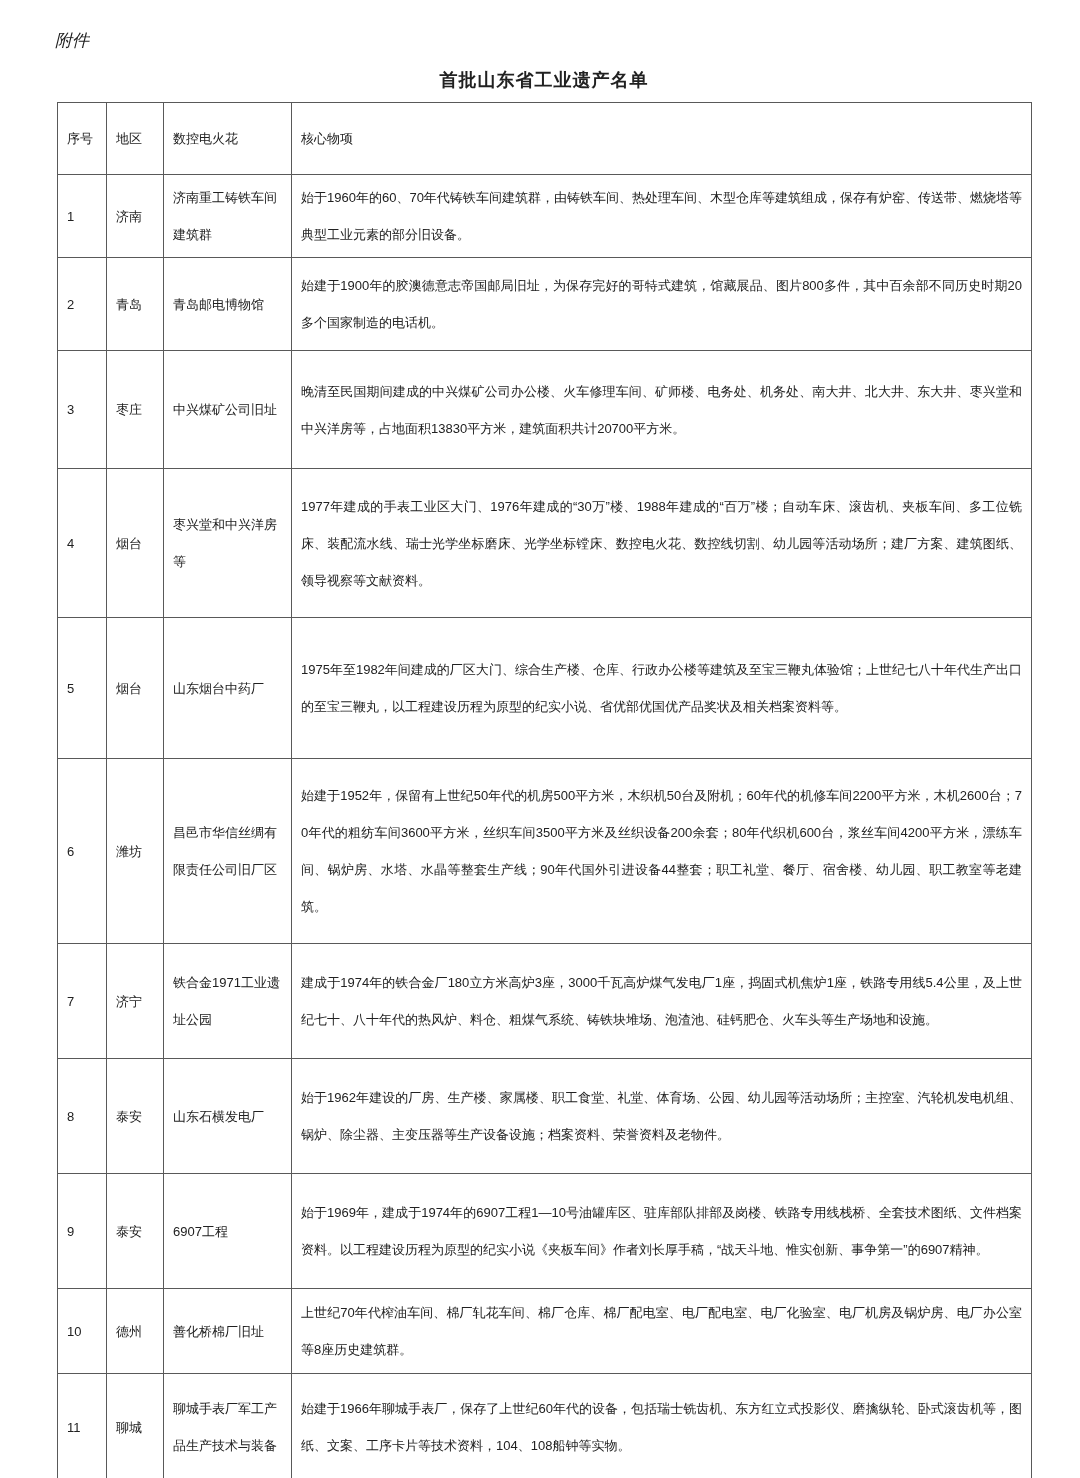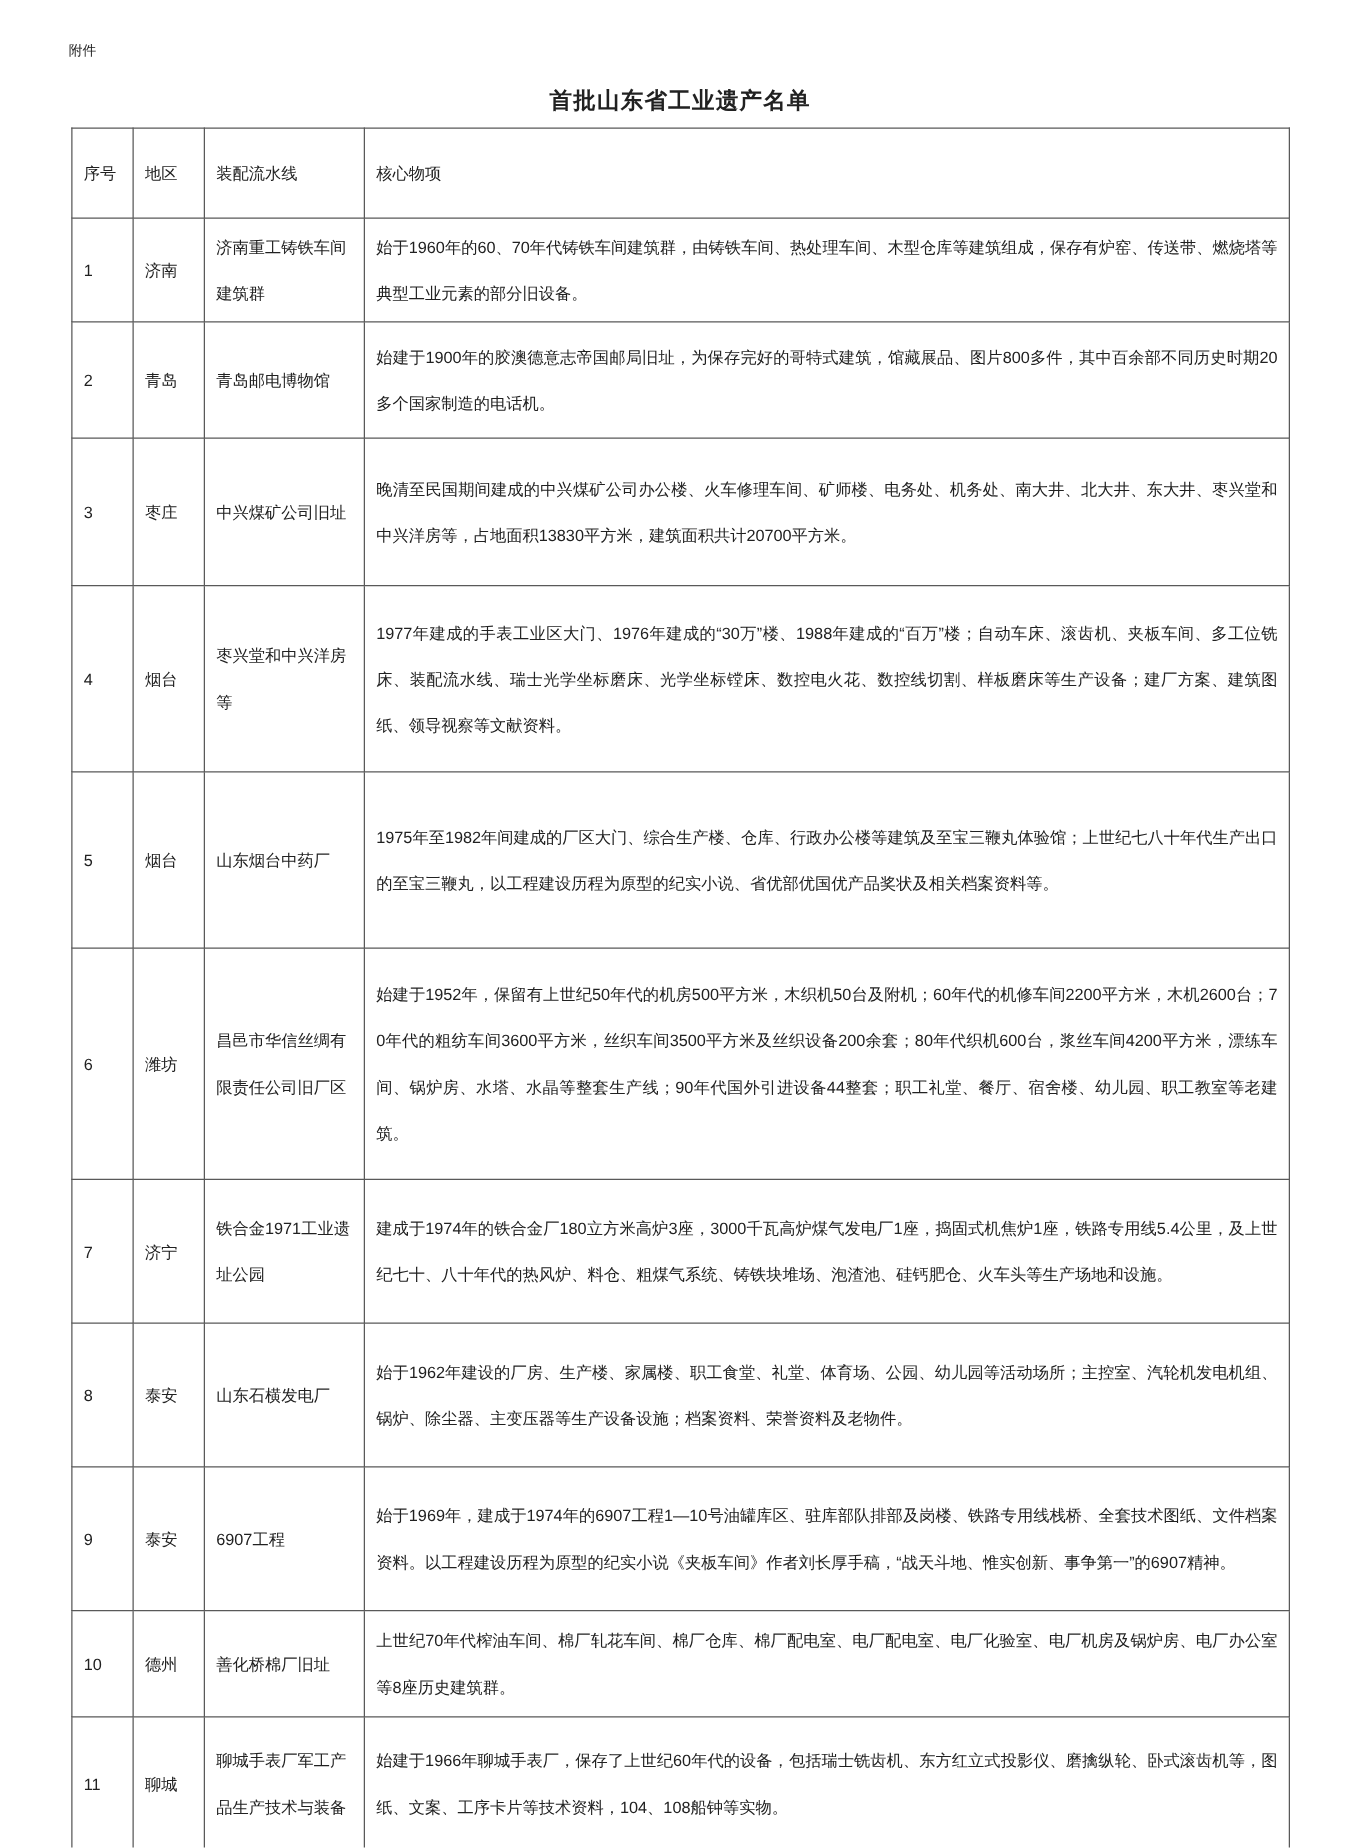--- a/index.html
+++ b/index.html
@@ -11,22 +11,23 @@
     position: relative;
     width: 1080px;
     height: 1478px;
     font-family: "Liberation Sans", "DejaVu Sans", sans-serif;
     color: #212121;
   }
   .attachment {
     position: absolute;
     left: 55px;
     top: 30px;
-    font-size: 11px;
+    font-size: 17px;
     line-height: 22px;
+    font-style: italic;
   }
   .doc-title {
     position: absolute;
     left: 57px;
     top: 68px;
     width: 974px;
     text-align: center;
     font-size: 18px;
     line-height: 24px;
     letter-spacing: 1px;
@@ -83,21 +84,21 @@
   <colgroup>
     <col class="c-index">
       <col class="c-region">
       <col class="c-name">
       <col class="c-items">
   </colgroup>
   <thead>
     <tr>
       <th>序号</th>
       <th>地区</th>
-      <th>装配流水线</th>
+      <th>数控电火花</th>
       <th>核心物项</th>
     </tr>
   </thead>
   <tbody>
     <tr>
       <td>1</td>
       <td>济南</td>
       <td>济南重工铸铁车间建筑群</td>
       <td class="items">始于1960年的60、70年代铸铁车间建筑群，由铸铁车间、热处理车间、木型仓库等建筑组成，保存有炉窑、传送带、燃烧塔等典型工业元素的部分旧设备。</td>
     </tr>
@@ -110,21 +111,21 @@
     <tr>
       <td>3</td>
       <td>枣庄</td>
       <td>中兴煤矿公司旧址</td>
       <td class="items">晚清至民国期间建成的中兴煤矿公司办公楼、火车修理车间、矿师楼、电务处、机务处、南大井、北大井、东大井、枣兴堂和中兴洋房等，占地面积13830平方米，建筑面积共计20700平方米。</td>
     </tr>
     <tr>
       <td>4</td>
       <td>烟台</td>
       <td>枣兴堂和中兴洋房等</td>
-      <td class="items">1977年建成的手表工业区大门、1976年建成的“30万”楼、1988年建成的“百万”楼；自动车床、滚齿机、夹板车间、多工位铣床、装配流水线、瑞士光学坐标磨床、光学坐标镗床、数控电火花、数控线切割、样板磨床等生产设备；建厂方案、建筑图纸、领导视察等文献资料。</td>
+      <td class="items">1977年建成的手表工业区大门、1976年建成的“30万”楼、1988年建成的“百万”楼；自动车床、滚齿机、夹板车间、多工位铣床、装配流水线、瑞士光学坐标磨床、光学坐标镗床、数控电火花、数控线切割、幼儿园等活动场所；建厂方案、建筑图纸、领导视察等文献资料。</td>
     </tr>
     <tr>
       <td>5</td>
       <td>烟台</td>
       <td>山东烟台中药厂</td>
       <td class="items">1975年至1982年间建成的厂区大门、综合生产楼、仓库、行政办公楼等建筑及至宝三鞭丸体验馆；上世纪七八十年代生产出口的至宝三鞭丸，以工程建设历程为原型的纪实小说、省优部优国优产品奖状及相关档案资料等。</td>
     </tr>
     <tr>
       <td>6</td>
       <td>潍坊</td>

